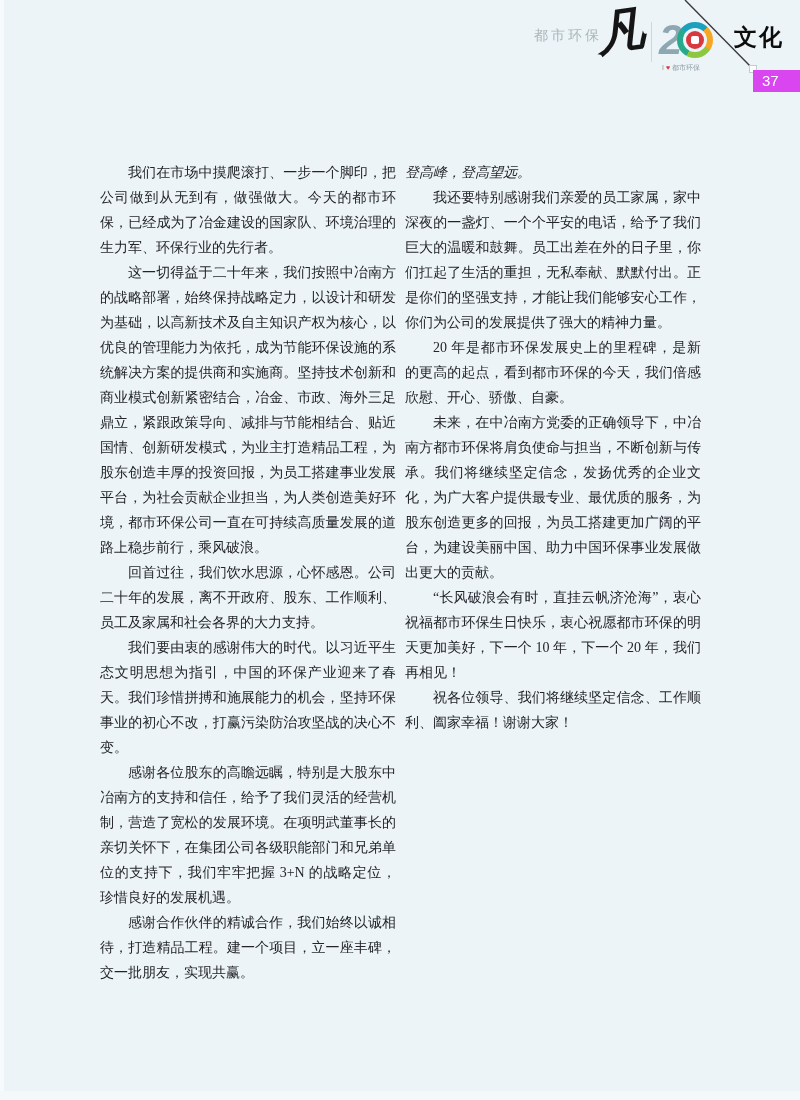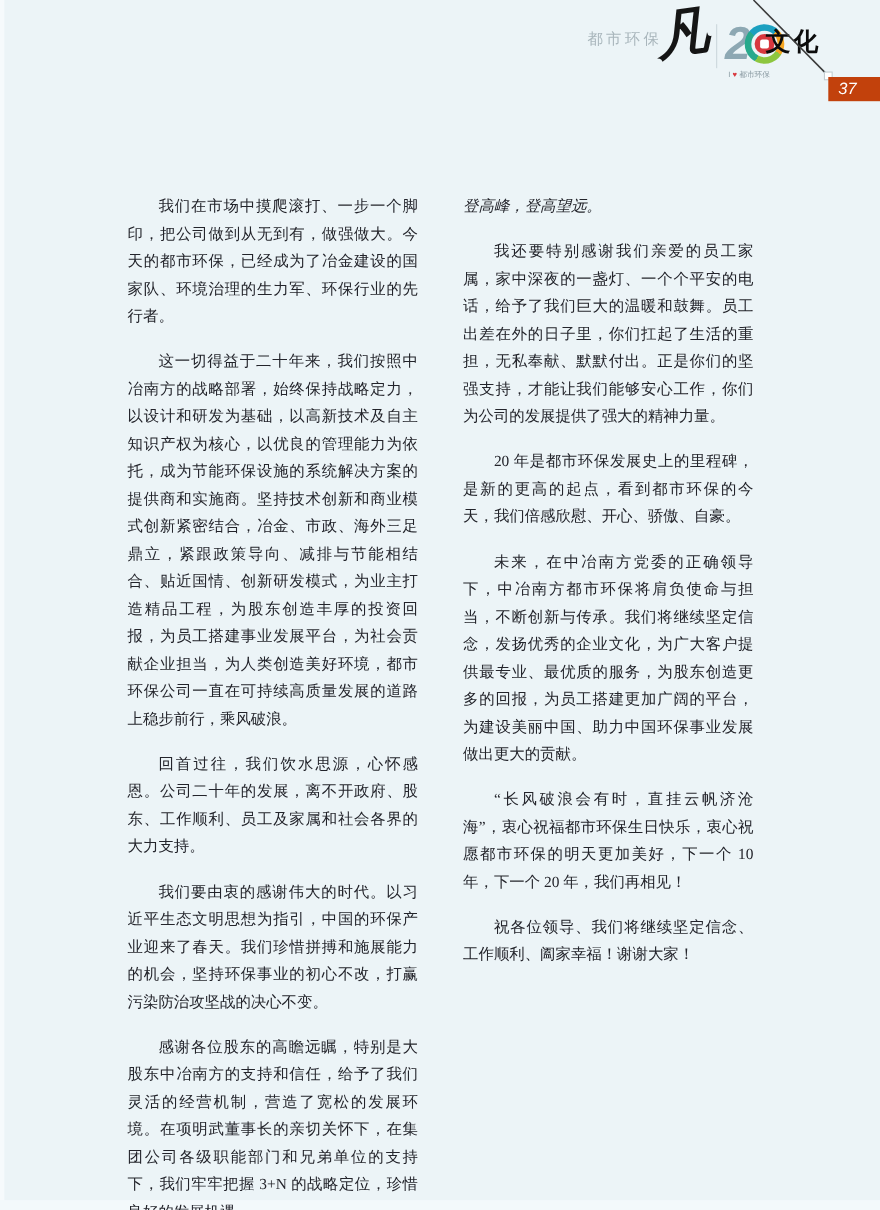--- a/index.html
+++ b/index.html
@@ -60,21 +60,21 @@
     transform: translate(-50%, -50%);
     border-radius: 2px; background: #ffffff;
   }
   .tagline {
     position: absolute; left: 662px; top: 63px;
     font-family: "Liberation Sans", sans-serif;
     font-size: 7px; color: #8a9aa2; white-space: nowrap;
   }
   .tagline .heart { color: #d8383f; }
   .section-label {
-    position: absolute; left: 696px; top: 22px;
+    position: absolute; left: 734px; top: 22px;
     font-family: "Liberation Sans", sans-serif;
     font-size: 23px; font-weight: bold; letter-spacing: 2px; color: #0c0c0c;
   }
   .corner-line-svg { position: absolute; left: 680px; top: 0; }
   .corner-square {
     position: absolute; left: 750px; top: 66px; width: 6px; height: 6px;
     background: #ffffff; box-shadow: 0 0 0 1px #c2cdd1;
   }
   .page-num-box {
     position: absolute; left: 753px; top: 70px; width: 47px; height: 22px;
@@ -87,21 +87,21 @@
   .article {
     position: absolute; left: 100px; top: 160px; width: 601px;
     display: flex; gap: 9px;
   }
   .col {
     width: 296px;
     font-size: 14px; line-height: 25px;
     color: #23242b;
     text-align: justify;
   }
-  .col p { margin: 16px; text-indent: 2em; }
+  .col p { margin: 0; text-indent: 2em; }
   .col p.no-indent { text-indent: 0; font-style: italic; }
 </style>
 </head>
 <body>
 
 <div class="page-edge-left"></div>
 <div class="page-edge-bottom"></div>
 
 <div class="brand">都市环保</div>
 <div class="calligraphy">凡</div>
@@ -117,21 +117,21 @@
   <span class="heart">♥</span>
   <span>都市环保</span>
 </div>
 
 <div class="section-label">文化</div>
 
 <svg class="corner-line-svg" width="80" height="75" viewBox="0 0 80 75">
   <line x1="5" y1="0" x2="73" y2="69" stroke="#3a3a3a" stroke-width="1.4"></line>
 </svg>
 <div class="corner-square"></div>
-<div class="page-num-box" style="background: #c2410c; font-style: italic;">37</div>
+<div class="page-num-box" style="background: #d946ef;">37</div>
 
 <div class="article">
   <div class="col">
       <p>我们在市场中摸爬滚打、一步一个脚印，把公司做到从无到有，做强做大。今天的都市环保，已经成为了冶金建设的国家队、环境治理的生力军、环保行业的先行者。</p>
       <p>这一切得益于二十年来，我们按照中冶南方的战略部署，始终保持战略定力，以设计和研发为基础，以高新技术及自主知识产权为核心，以优良的管理能力为依托，成为节能环保设施的系统解决方案的提供商和实施商。坚持技术创新和商业模式创新紧密结合，冶金、市政、海外三足鼎立，紧跟政策导向、减排与节能相结合、贴近国情、创新研发模式，为业主打造精品工程，为股东创造丰厚的投资回报，为员工搭建事业发展平台，为社会贡献企业担当，为人类创造美好环境，都市环保公司一直在可持续高质量发展的道路上稳步前行，乘风破浪。</p>
       <p>回首过往，我们饮水思源，心怀感恩。公司二十年的发展，离不开政府、股东、工作顺利、员工及家属和社会各界的大力支持。</p>
       <p>我们要由衷的感谢伟大的时代。以习近平生态文明思想为指引，中国的环保产业迎来了春天。我们珍惜拼搏和施展能力的机会，坚持环保事业的初心不改，打赢污染防治攻坚战的决心不变。</p>
       <p>感谢各位股东的高瞻远瞩，特别是大股东中冶南方的支持和信任，给予了我们灵活的经营机制，营造了宽松的发展环境。在项明武董事长的亲切关怀下，在集团公司各级职能部门和兄弟单位的支持下，我们牢牢把握 3+N 的战略定位，珍惜良好的发展机遇。</p>
       <p>感谢合作伙伴的精诚合作，我们始终以诚相待，打造精品工程。建一个项目，立一座丰碑，交一批朋友，实现共赢。</p>
     </div>

